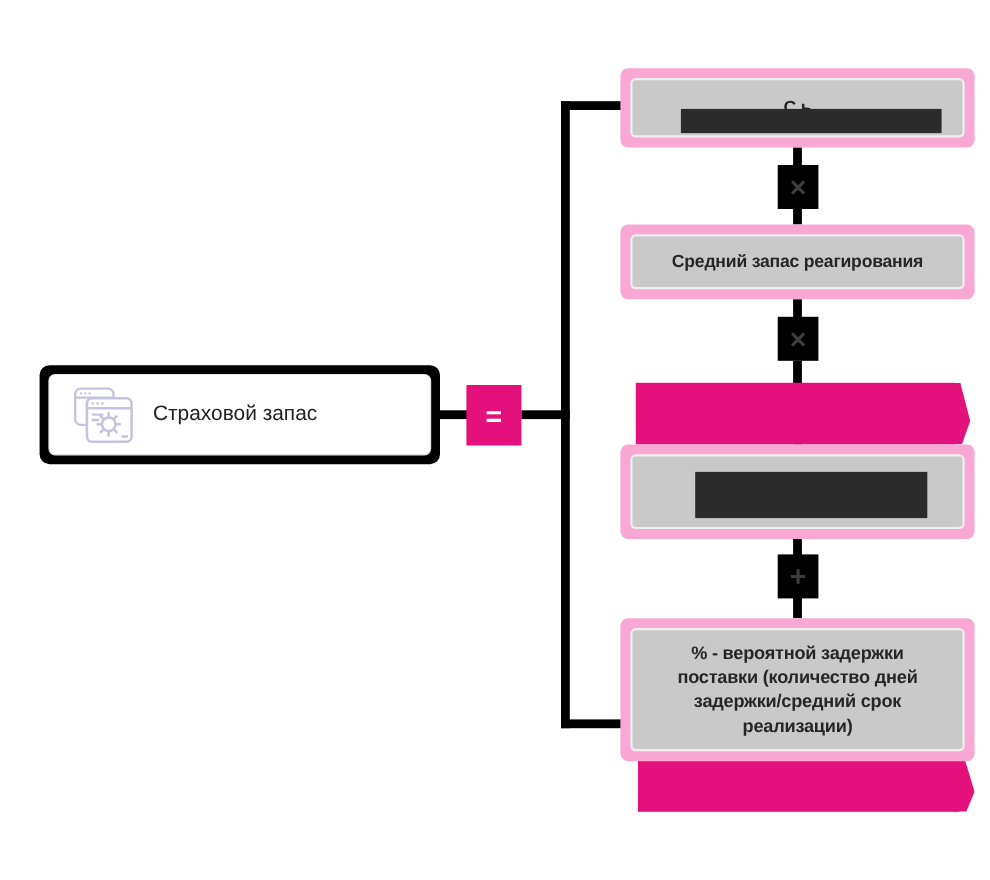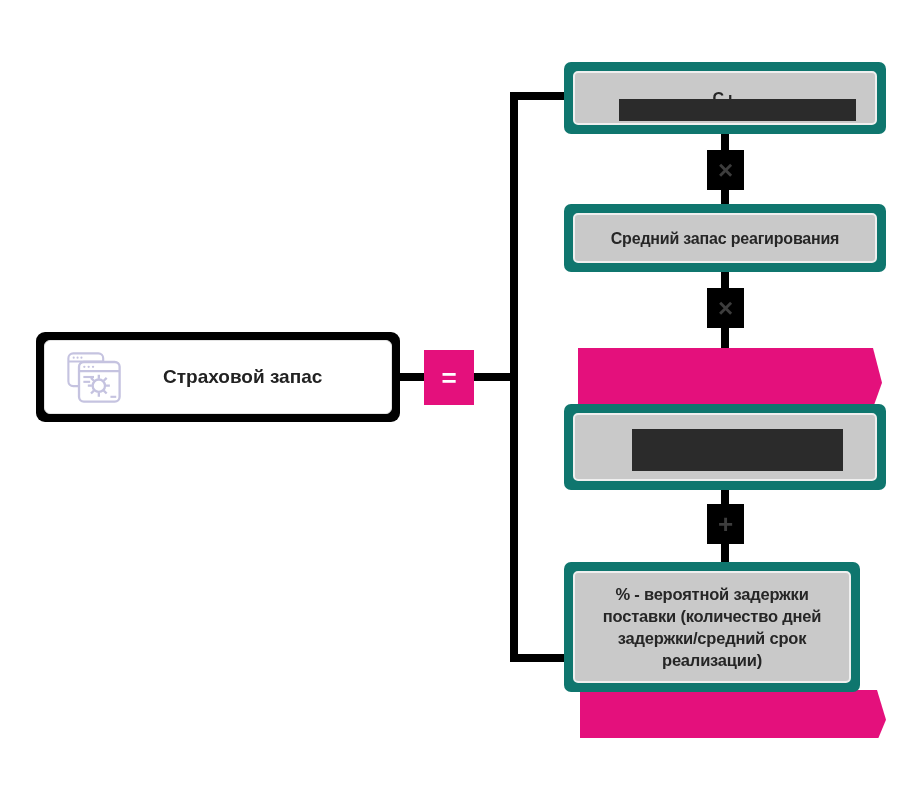--- a/index.html
+++ b/index.html
@@ -39,21 +39,21 @@
     top: 0;
     width: 20px;
     height: 100%;
     background: #e4107c;
     clip-path: polygon(0 0, 55% 0, 100% 62%, 62% 100%, 0 100%);
   }
 
   
   .node {
     position: absolute;
-    background: #0f766e;
+    background: #f9a8d4;
     border-radius: 7px;
     box-sizing: border-box;
     padding: 9px;
   }
   .node .inner {
     width: 100%;
     height: 100%;
     box-sizing: border-box;
     background: #c9c9c9;
     border: 2px solid #efefef;
@@ -126,24 +126,24 @@
     align-items: center;
     padding-left: 20px;
   }
   .card .card-icon {
     width: 58px;
     height: 58px;
     flex: 0 0 58px;
     display: block;
   }
   .card .card-label {
-    margin-left: 40px;
+    margin-left: 16px;
     font-size: 19px;
     color: #222222;
-    font-weight: bold;
+    font-weight: normal;
   }
 </style>
 </head>
 <body>
 
 <div id="canvas">
 
   <div class="line" style="left:399px; top:373px; width:26px; height:8px;"></div>
 
   <div class="line" style="left:474px; top:373px; width:44px; height:8px;"></div>
@@ -222,21 +222,21 @@
     <div class="inner">
       <span class="label">%                                        я</span>
       <span class="redaction" style="left:57px; top:14px; width:211px; height:42px;"></span>
     </div>
   </div>
 
   <div class="op dark" style="left:707px; top:504px; width:37px; height:40px;">
     <span>+</span>
   </div>
 
-  <div class="node" style="left:564px; top:562px; width:296px; height:130px;">
+  <div class="node" style="left:564px; top:562px; width:322px; height:130px;">
     <div class="inner">
       <span class="label multiline">% - вероятной задержки
 поставки (количество дней
 задержки/средний срок
 реализации)</span>
     </div>
   </div>
 
 </div>
 

